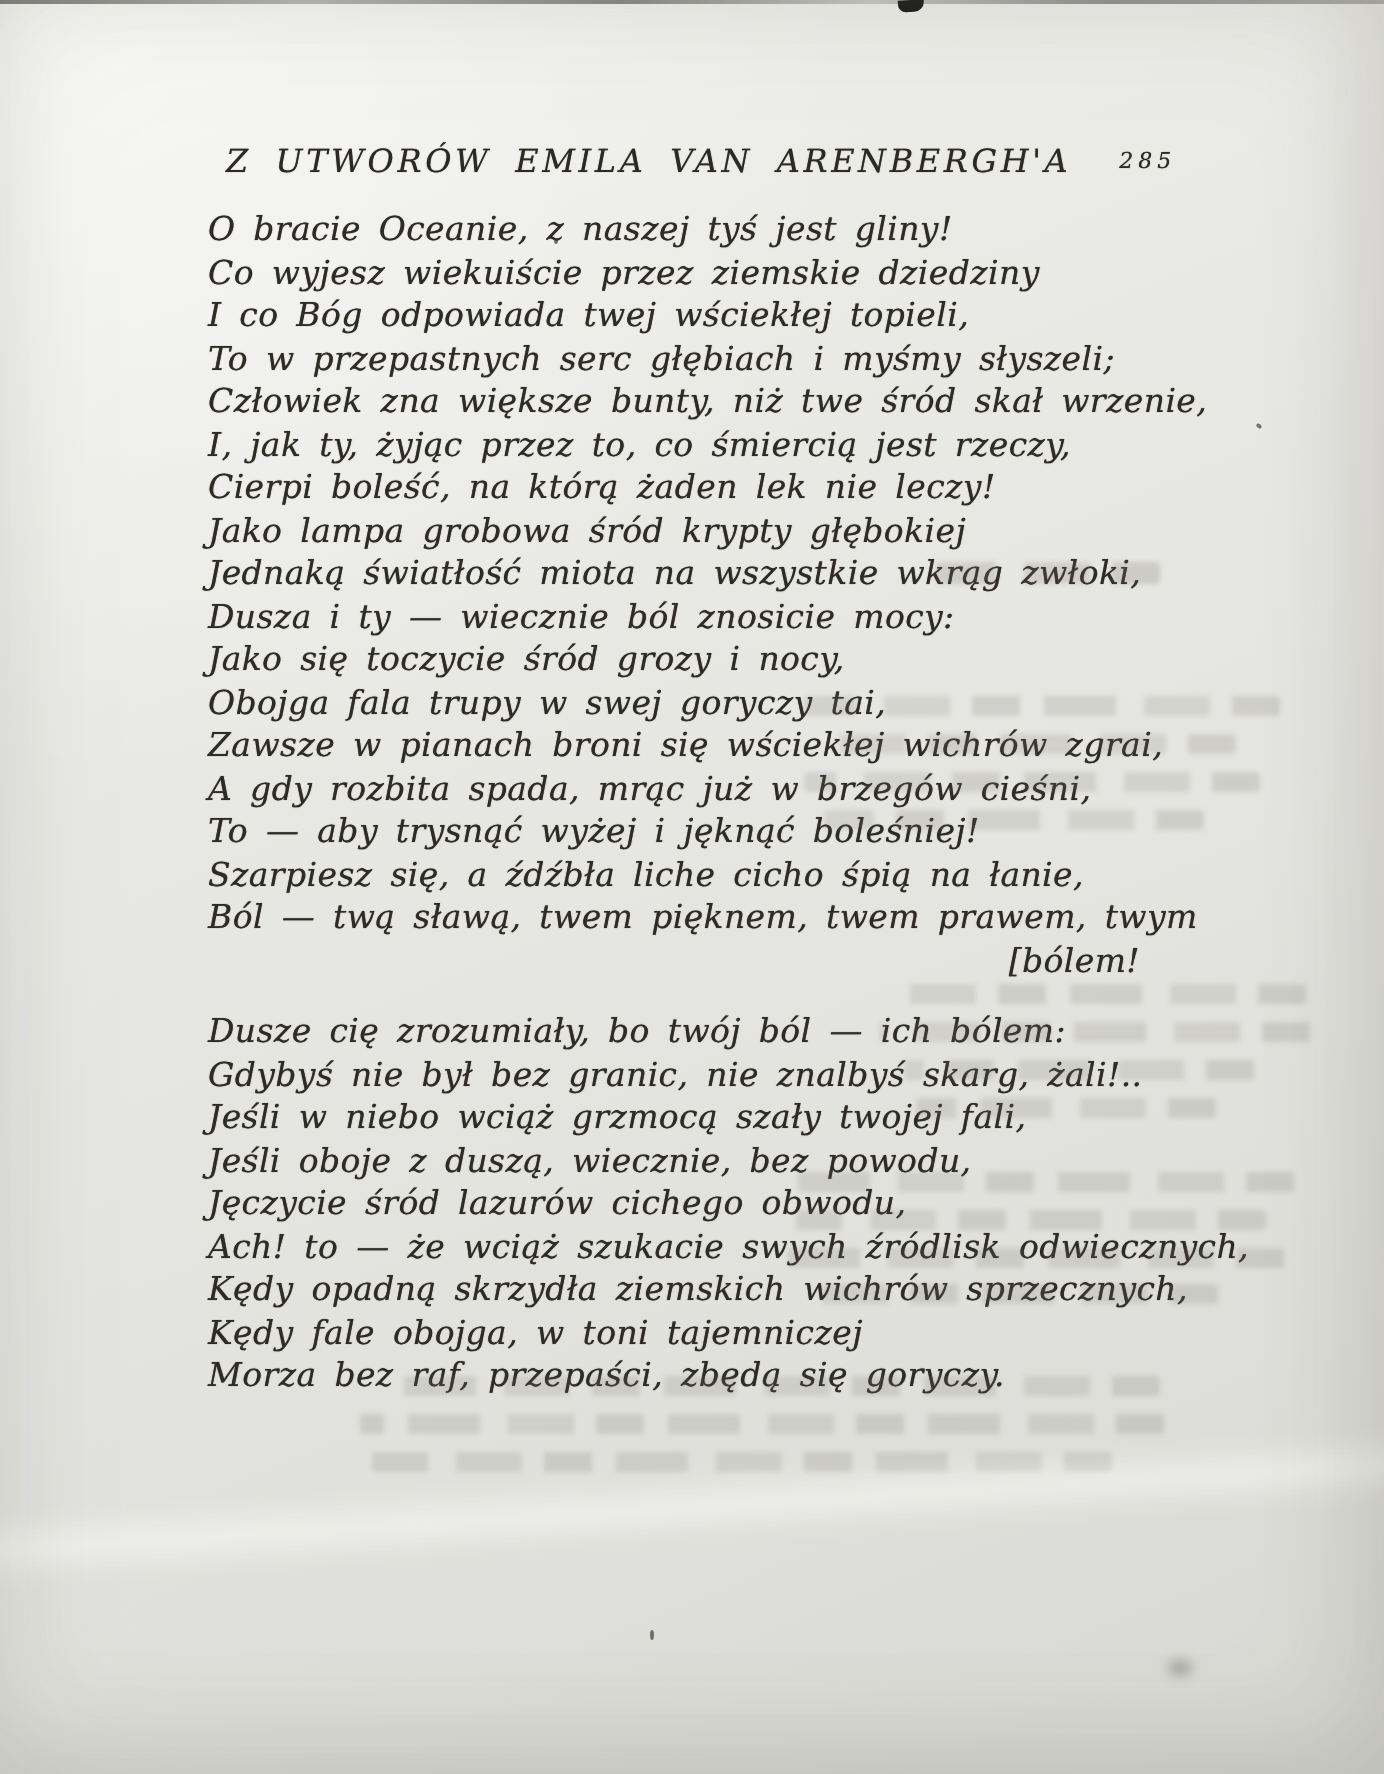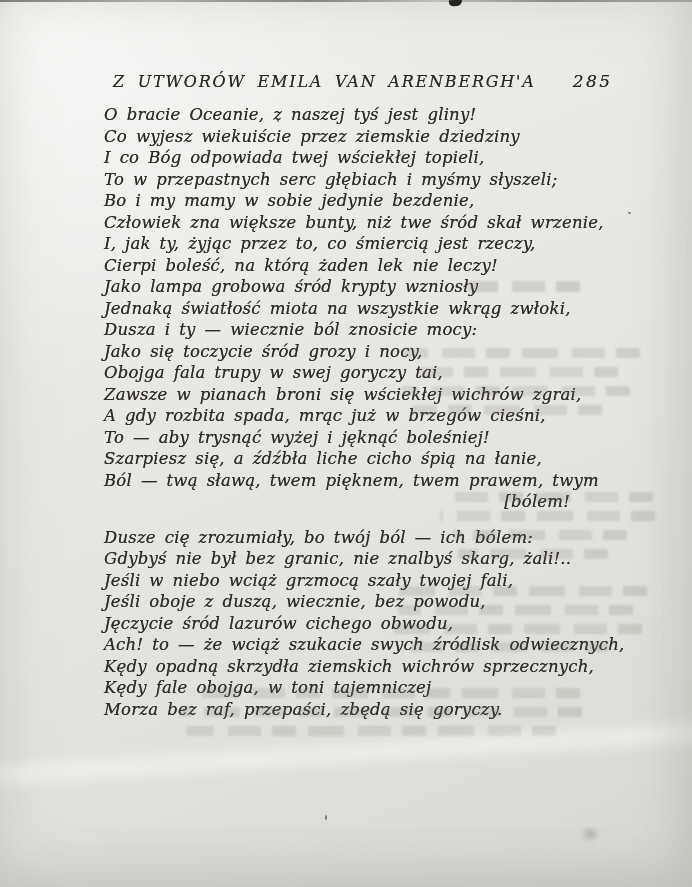--- a/index.html
+++ b/index.html
@@ -46,23 +46,23 @@
     display: flex; align-items: center;
     font-style: italic;
     font-size: 16px;
     letter-spacing: 1.8px;
     word-spacing: 5px;
     color: #2c2923;
     white-space: nowrap;
     text-shadow: 0 0 0.5px rgba(44,41,35,0.7);
   }
   .header .pageno {
-    margin-left: 37px;
+    margin-left: 24px;
     letter-spacing: 2.5px;
-    font-size: 17px;
+    font-size: 11px;
   }
   
   .poem {
     position: absolute; top: 104px; left: 104px;
     width: 470px;
     font-style: italic;
     font-size: 16.5px;
     line-height: 21.5px;
     color: #2e2a24;
     letter-spacing: 0.2px;
@@ -126,25 +126,24 @@
     <span>Z UTWORÓW EMILA VAN ARENBERGH'A</span>
     <span class="pageno">285</span>
   </div>
 
   <div class="poem">
       <div class="stanza">
         <div class="line">O bracie Oceanie, z naszej tyś jest gliny!</div>
         <div class="line">Co wyjesz wiekuiście przez ziemskie dziedziny</div>
         <div class="line">I co Bóg odpowiada twej wściekłej topieli,</div>
         <div class="line">To w przepastnych serc głębiach i myśmy słyszeli;</div>
-        <div class="line">Bo i my mamy w sobie jedynie bezdenie,</div>
         <div class="line">Człowiek zna większe bunty, niż twe śród skał wrzenie,</div>
         <div class="line">I, jak ty, żyjąc przez to, co śmiercią jest rzeczy,</div>
         <div class="line">Cierpi boleść, na którą żaden lek nie leczy!</div>
-        <div class="line">Jako lampa grobowa śród krypty wzniosły</div>
+        <div class="line">Jako lampa grobowa śród krypty głębokiej</div>
         <div class="line">Jednaką światłość miota na wszystkie wkrąg zwłoki,</div>
         <div class="line">Dusza i ty — wiecznie ból znosicie mocy:</div>
         <div class="line">Jako się toczycie śród grozy i nocy,</div>
         <div class="line">Obojga fala trupy w swej goryczy tai,</div>
         <div class="line">Zawsze w pianach broni się wściekłej wichrów zgrai,</div>
         <div class="line">A gdy rozbita spada, mrąc już w brzegów cieśni,</div>
         <div class="line">To — aby trysnąć wyżej i jęknąć boleśniej!</div>
         <div class="line">Szarpiesz się, a źdźbła liche cicho śpią na łanie,</div>
         <div class="line">Ból — twą sławą, twem pięknem, twem prawem, twym</div>
         <div class="line hang">[bólem!</div>

